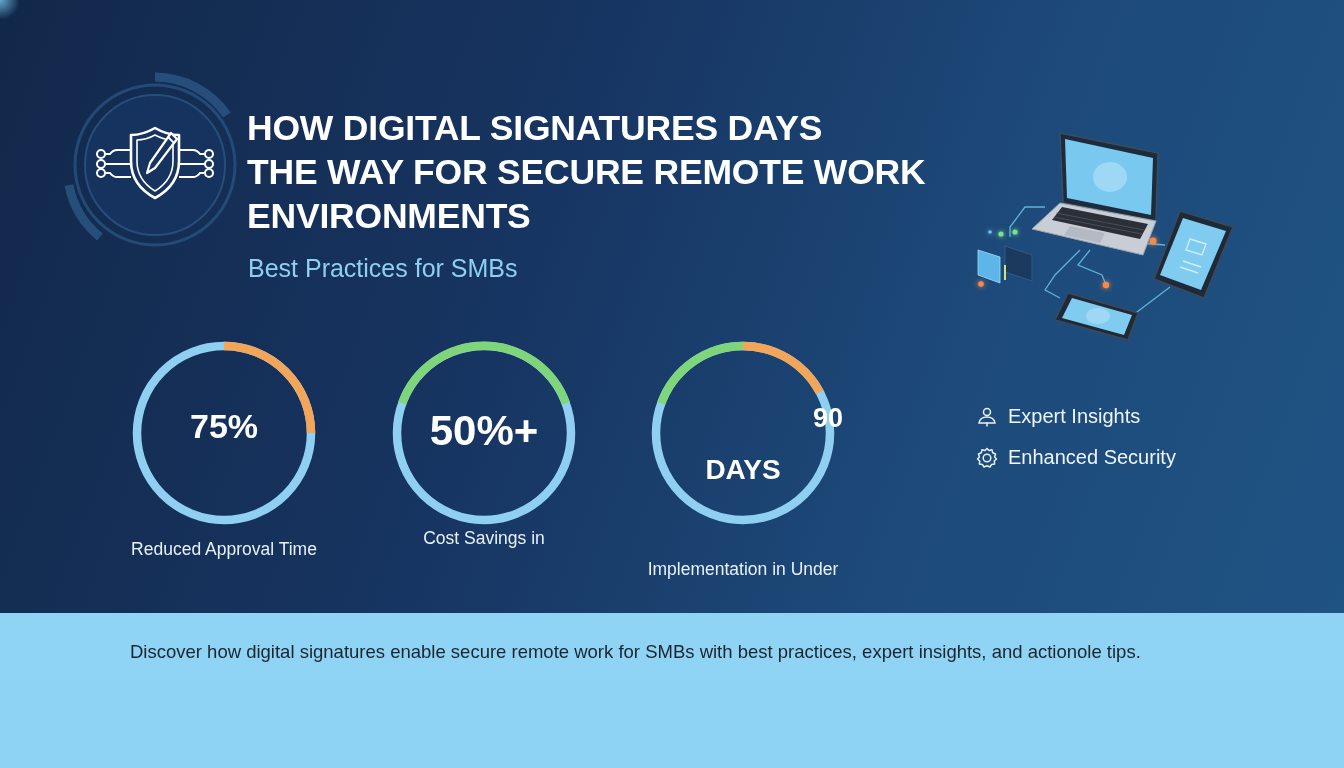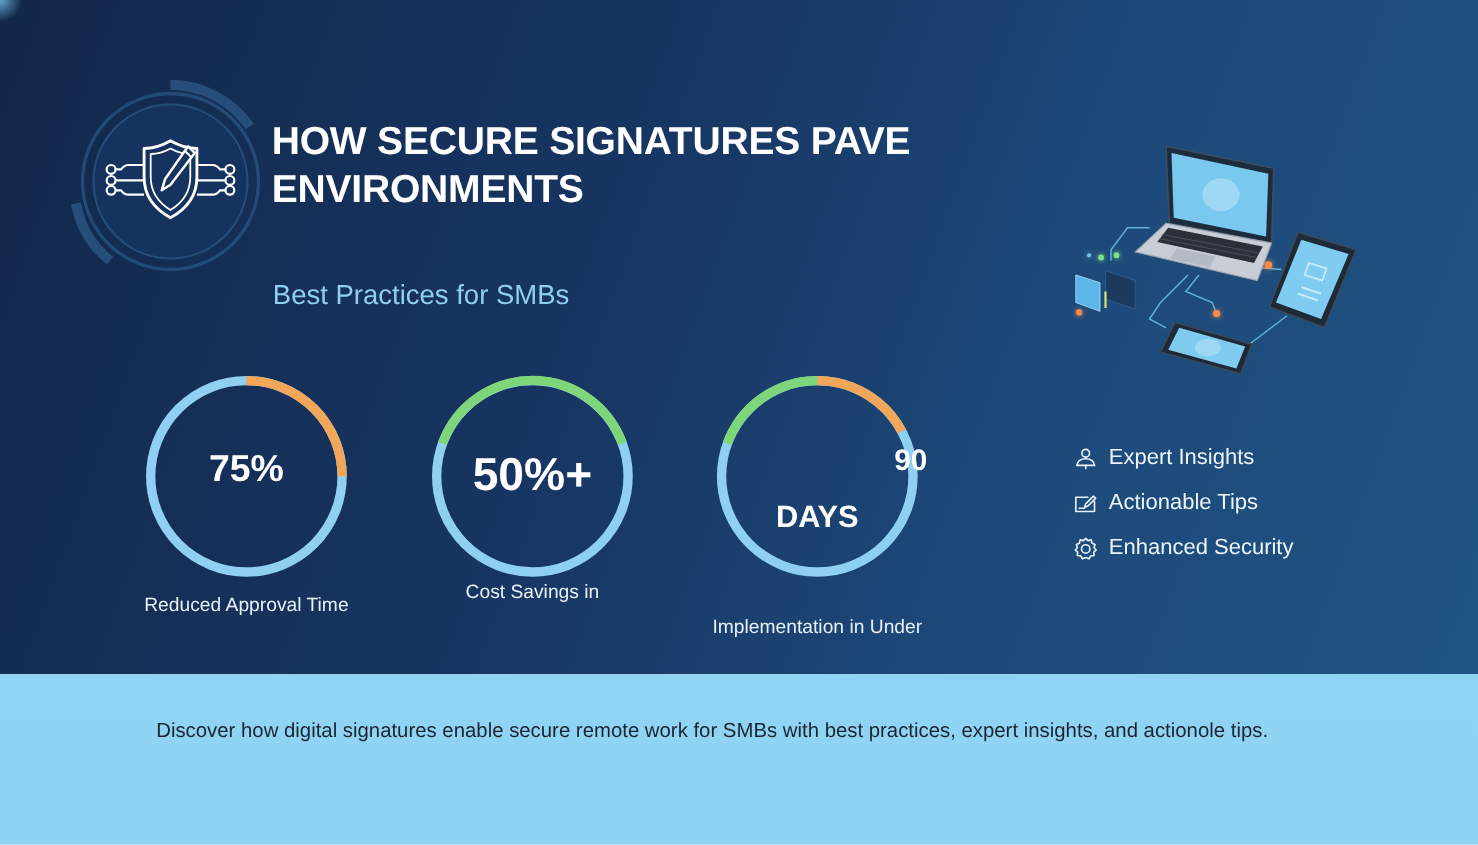--- a/index.html
+++ b/index.html
@@ -43,21 +43,21 @@
   .features { position:absolute; left:975px; top:396px; }
   .feature { display:flex; align-items:center; height:41px; }
   .feature svg { width:24px; height:24px; margin-right:9px; flex:none; }
   .feature-label { color:#eef5fb; font-family:"Liberation Sans", sans-serif; font-size:20px; }
 
   .footer {
     position:absolute; left:0; top:613px; width:1344px; height:155px;
     background: linear-gradient(180deg, #8fd4f4 0%, #8ed3f3 100%);
   }
   .footer-text {
-    position:absolute; left:130px; top:641px; margin:12px; color:#1c2430;
+    position:absolute; left:130px; top:641px; margin:0; color:#1c2430;
     font-family:"Liberation Sans", sans-serif; font-size:18.5px; white-space:nowrap;
   }
 </style>
 </head>
 <body>
 
 <div class="hero">
   <div class="corner-glow"></div>
 
   <div class="logo-wrap">
@@ -87,21 +87,22 @@
           <circle cx="46" cy="99" r="4"></circle>
           <circle cx="46" cy="108" r="4"></circle>
         <circle cx="154" cy="89" r="4"></circle>
           <circle cx="154" cy="99" r="4"></circle>
           <circle cx="154" cy="108" r="4"></circle>
       </g>
     </svg>
   </div>
 
   <h1 class="title">
-    <span>HOW SECURE SIGNATURES PAVE</span>
+    <span>HOW DIGITAL SIGNATURES DAYS</span>
+    <span>THE WAY FOR SECURE REMOTE WORK</span>
     <span>ENVIRONMENTS</span>
   </h1>
   <h2 class="subtitle">Best Practices for SMBs</h2>
 
   <div class="devices">
     <svg width="290" height="235" viewBox="0 0 290 235">
       <defs>
         <filter id="glow" x="-50%" y="-50%" width="200%" height="200%">
           <feGaussianBlur stdDeviation="2.5" result="b"></feGaussianBlur>
           <feMerge>
@@ -198,30 +199,20 @@
         <g fill="none" stroke="#e8f1f8" stroke-width="1.5" stroke-linecap="round">
           <circle cx="12" cy="7" r="3.5"></circle>
           <path d="M4 18 Q5 12 12 12 Q19 12 20 18 Z"></path>
           <line x1="12" y1="18" x2="12" y2="21"></line>
         </g>
       </svg>
       <span class="feature-label">Expert Insights</span>
     </div>
     <div class="feature">
       <svg viewBox="0 0 24 24">
-        <g fill="none" stroke="#e8f1f8" stroke-width="1.5" stroke-linecap="round" stroke-linejoin="round">
-          <path d="M20 10 L20 19 L3 19 L3 6 L14 6"></path>
-          <path d="M19 5 L21 7 L14 14 L11 15 L12 12 Z"></path>
-          <line x1="6" y1="16" x2="11" y2="16"></line>
-        </g>
-      </svg>
-      <span class="feature-label">Actionable Tips</span>
-    </div>
-    <div class="feature">
-      <svg viewBox="0 0 24 24">
         <g fill="none" stroke="#e8f1f8" stroke-width="1.5" stroke-linejoin="round">
           <path d="M12 2.5 L14 4.5 L17 3.8 L17.7 6.8 L20.5 8 L19.6 11 L21.5 13 L19.3 15 L19.6 18 L16.6 18.4 L15 21 L12 19.8 L9 21 L7.4 18.4 L4.4 18 L4.7 15 L2.5 13 L4.4 11 L3.5 8 L6.3 6.8 L7 3.8 L10 4.5 Z"></path>
           <circle cx="12" cy="12" r="3.8"></circle>
         </g>
       </svg>
       <span class="feature-label">Enhanced Security</span>
     </div>
   </div>
 </div>
 

